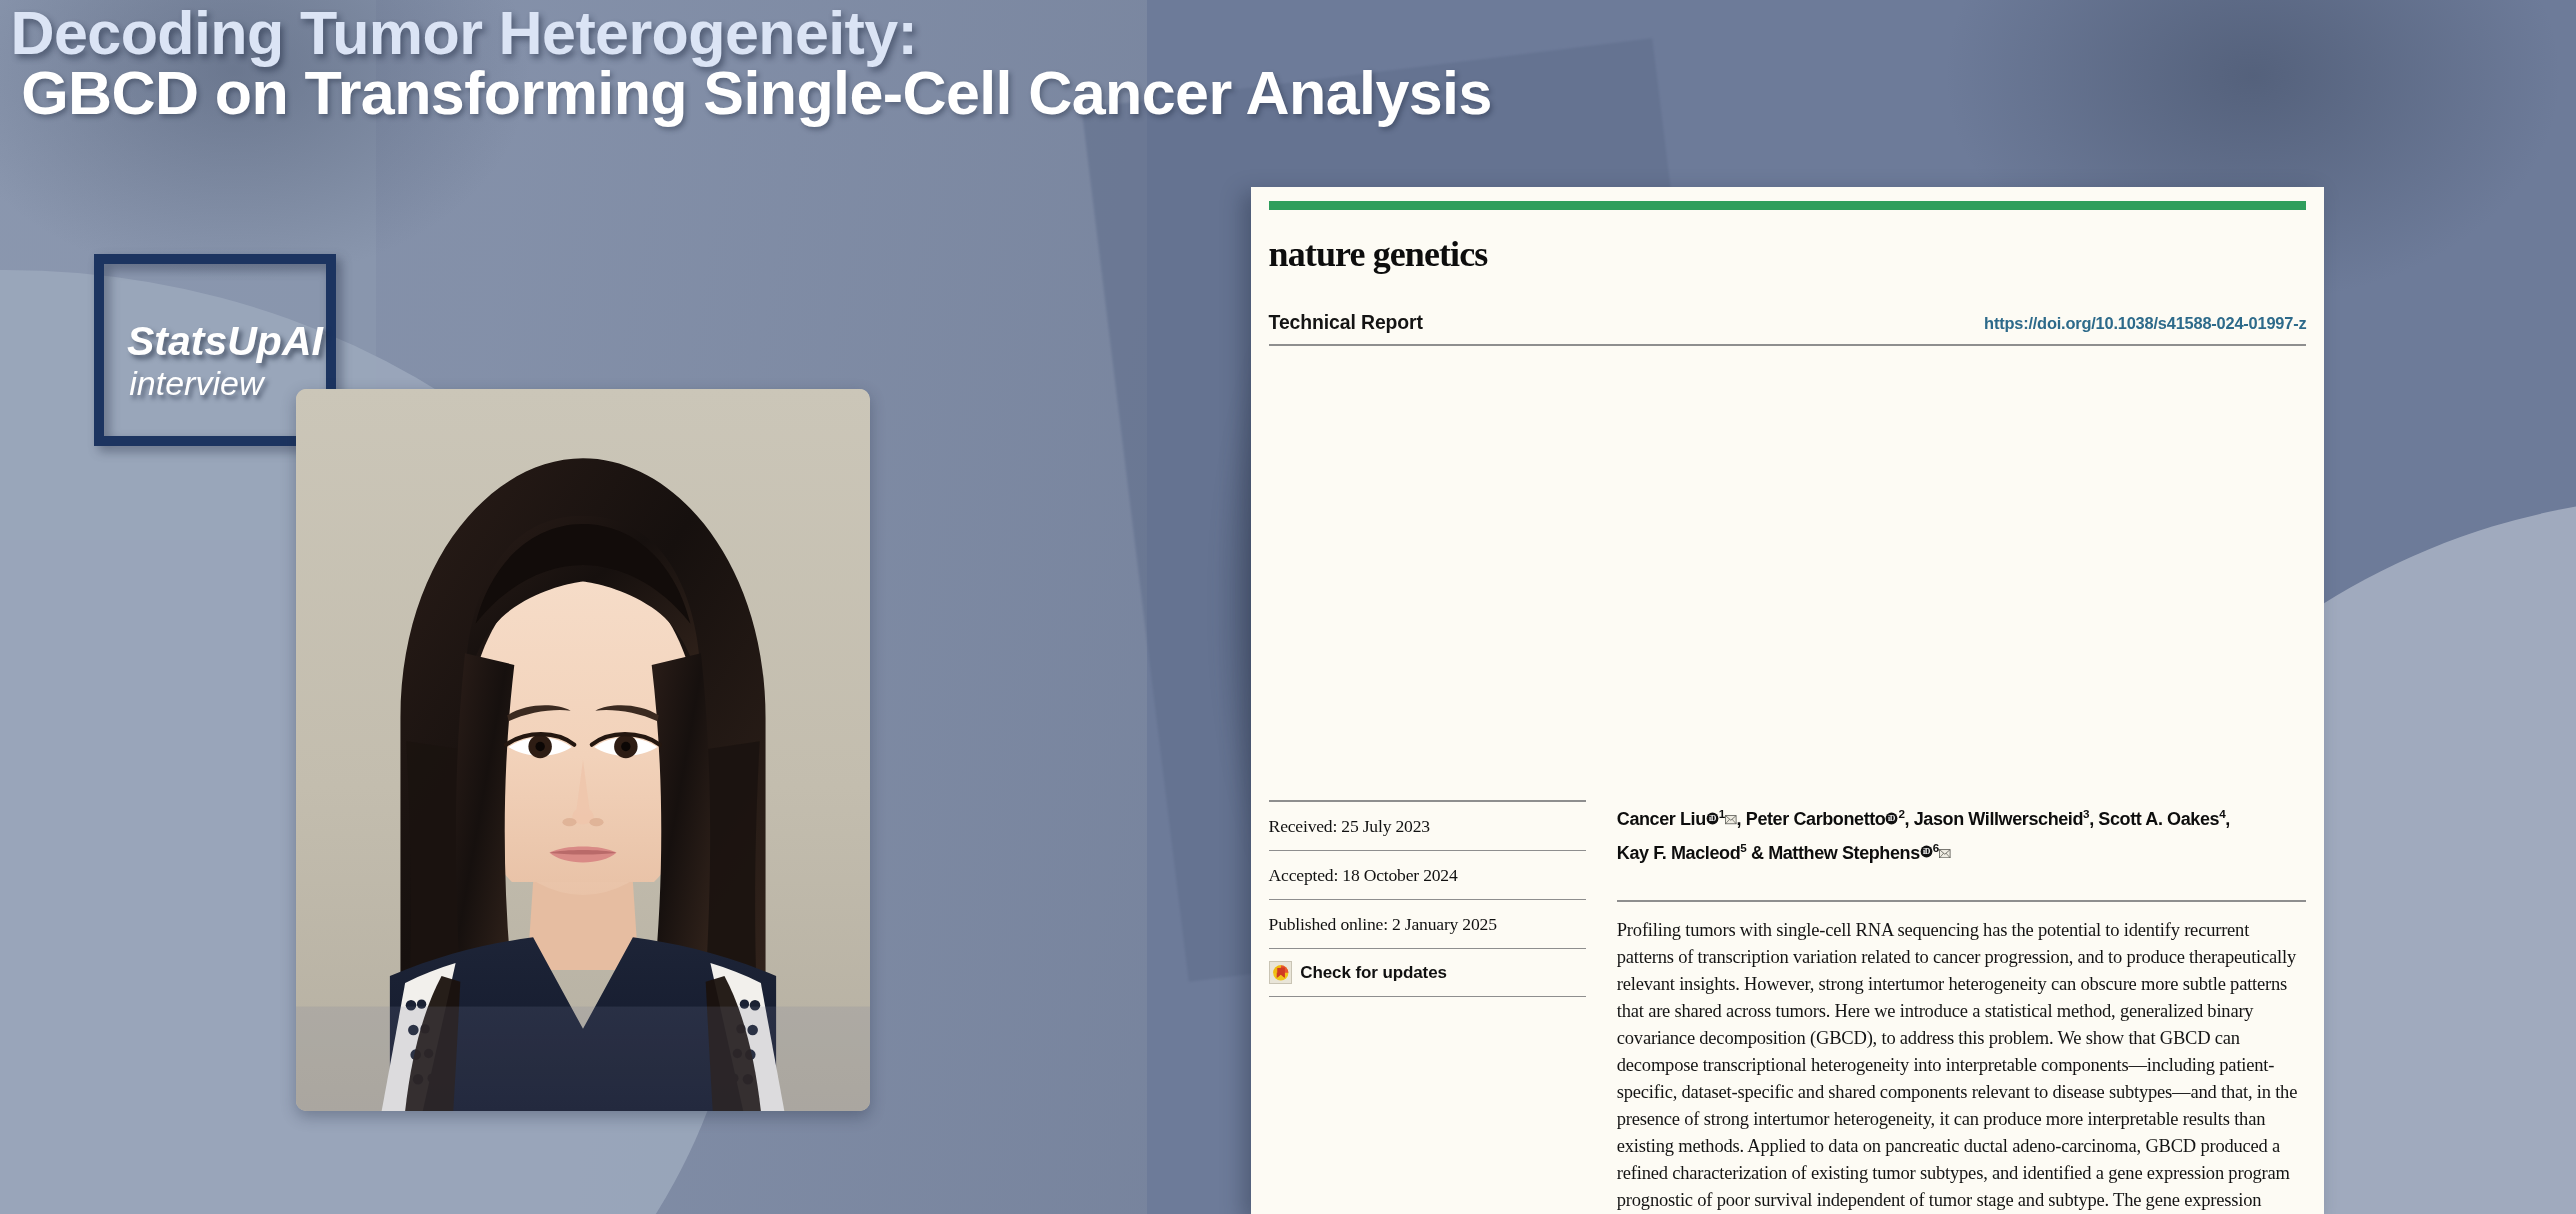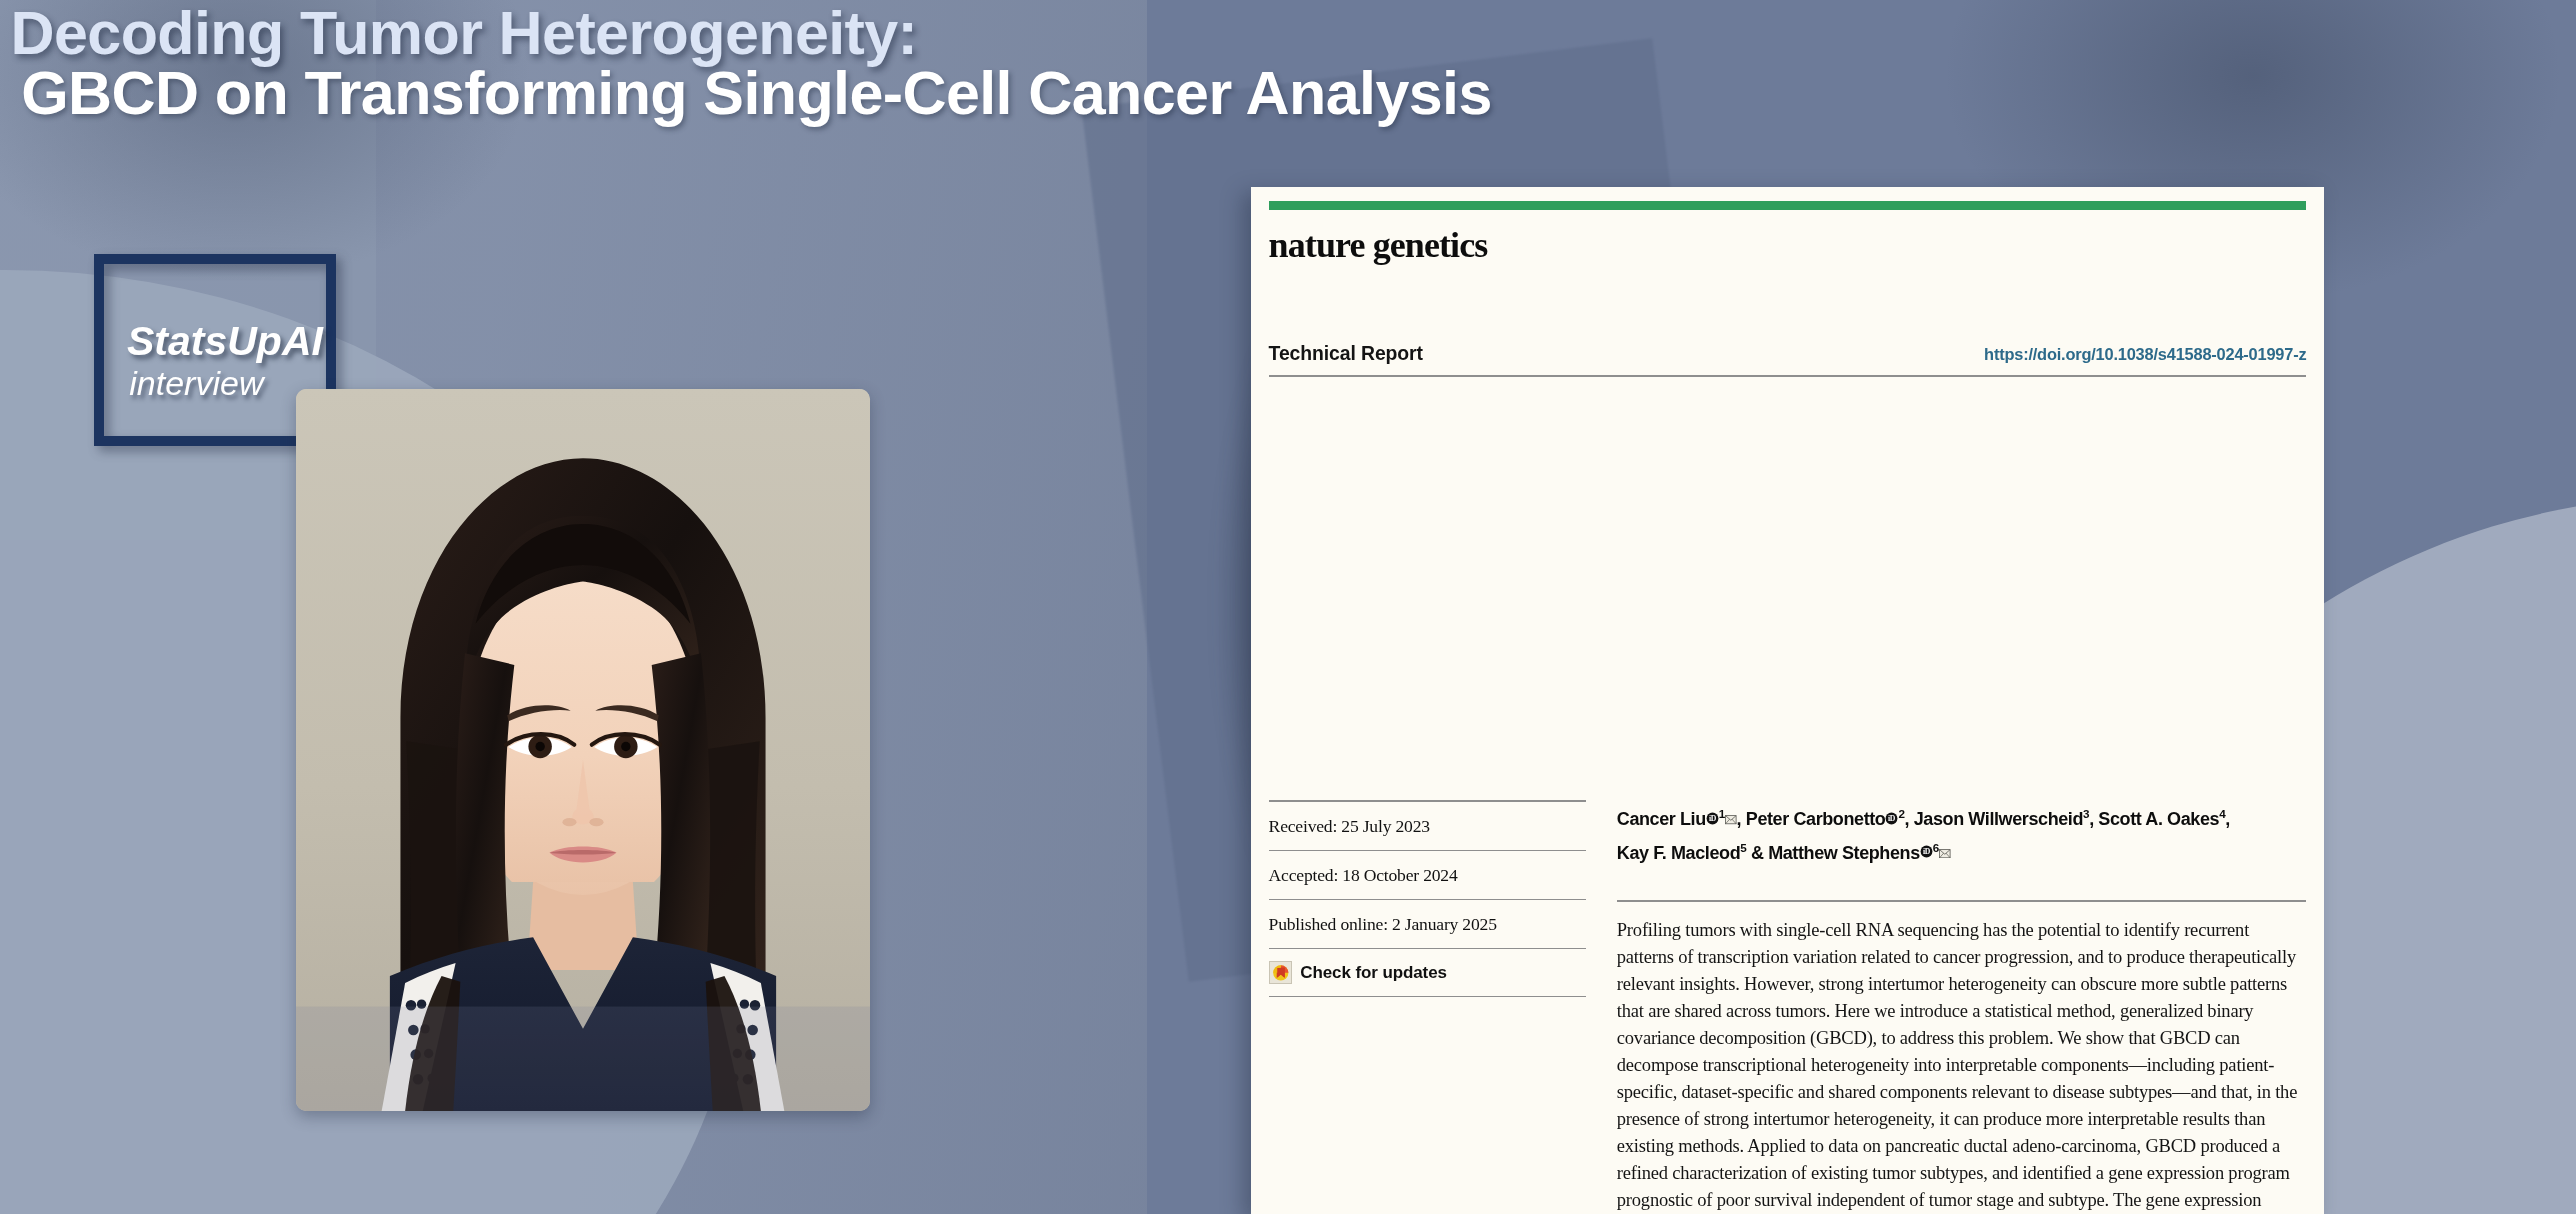--- a/index.html
+++ b/index.html
@@ -215,28 +215,28 @@
     height: 9.4px;
     background: #2f9e5c;
     width: 100%;
   }
   .journal-name {
     font-family: "Liberation Serif", serif;
     font-weight: 700;
     font-size: 36px;
     line-height: 42px;
     color: #0d0d0d;
-    margin-top: 14px;
+    margin-top: 23px;
     letter-spacing: -0.9px;
   }
   .kicker-row {
     display: flex;
     align-items: baseline;
     justify-content: space-between;
-    margin-top: 76px;
+    margin-top: 36px;
   }
   .kicker {
     font-family: "Liberation Sans", sans-serif;
     font-weight: 700;
     font-size: 19.4px;
     color: #141414;
     letter-spacing: -0.1px;
   }
   .doi {
     font-family: "Liberation Sans", sans-serif;

